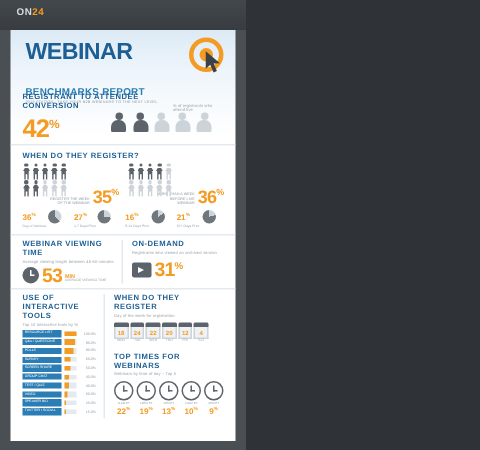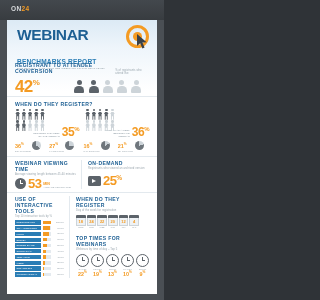--- a/index.html
+++ b/index.html
@@ -132,21 +132,21 @@
   }
 
   
   .s1-head {
     display: flex;
     align-items: flex-end;
     gap: 3px;
   }
   .s1-row {
     display: flex;
-    align-items: flex-end;
+    align-items: flex-start;
     margin-top: 0px;
     gap: 29px;
   }
   .bignum {
     font-size: 17px;
     font-weight: bold;
     color: #f49b23;
     line-height: 15px;
     letter-spacing: -0.6px;
   }
@@ -678,21 +678,21 @@
               <div class="unit">MIN</div>
               <div class="unit-sub">AVERAGE VIEWING TIME</div>
             </div>
           </div>
         </div>
         <div>
           <div class="sec-title">ON-DEMAND</div>
           <div class="sec-note">Registrants who viewed an archived version</div>
           <div class="stat-line">
             <div class="badge-cam"></div>
-            <div class="bignum" style="font-size:13px;line-height:11px;"><span>25</span><span class="pct" style="font-size:6.5px;">%</span></div>
+            <div class="bignum" style="font-size:13px;line-height:11px;"><span>31</span><span class="pct" style="font-size:6.5px;">%</span></div>
           </div>
         </div>
       </div>
     </div>
 
     <div class="sec">
       <div class="duo">
         <div>
           <div class="sec-title">USE OF INTERACTIVE TOOLS</div>
           <div class="sec-note">Top 10 interactive tools by %</div>

